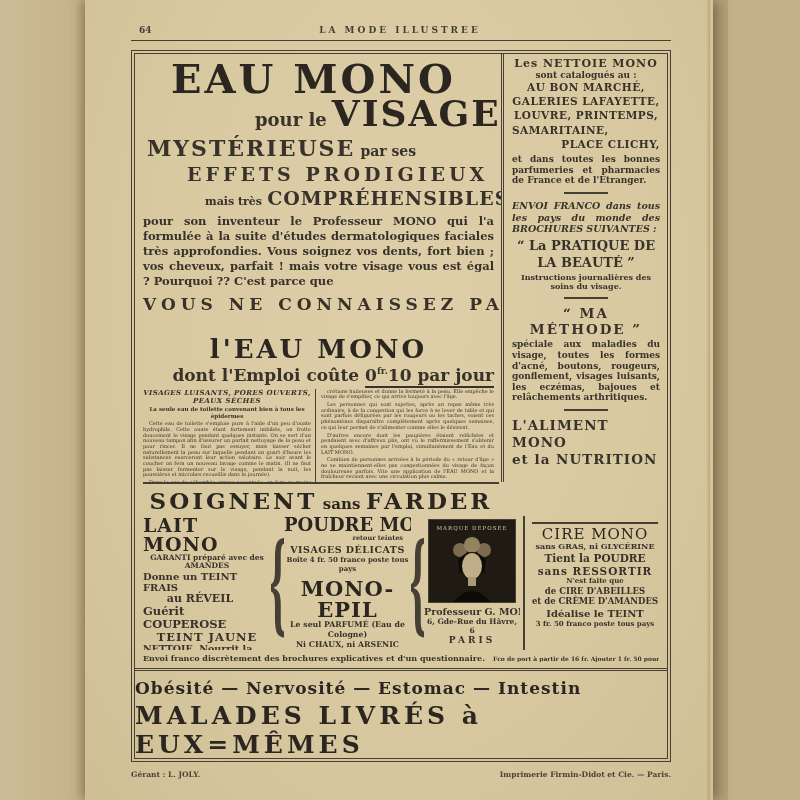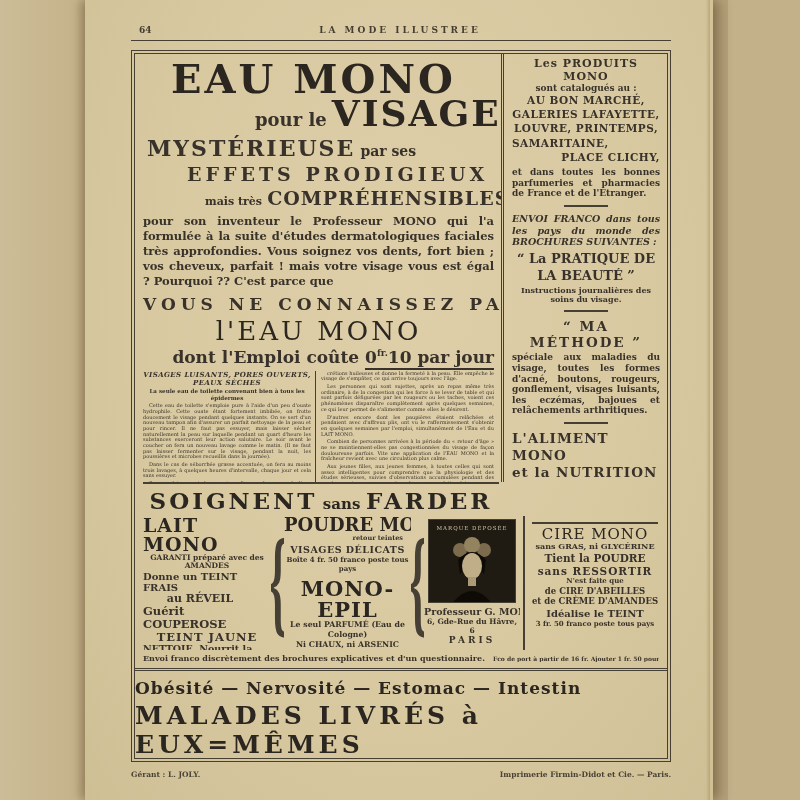--- a/index.html
+++ b/index.html
@@ -24,21 +24,21 @@
   .visage{font-size:36px;font-weight:bold;letter-spacing:2px;color:#2b2620;}
   .h-myst{margin:1px 0 0 4px;white-space:nowrap;}
   .myst-big{font-size:22px;font-weight:bold;letter-spacing:2px;}
   .myst-sm{font-size:14px;font-weight:bold;}
   .h-effets{font-size:19px;font-weight:bold;letter-spacing:4px;margin:2px 0 0 44px;}
   .h-compr{margin:2px 0 0 62px;white-space:nowrap;}
   .compr-sm{font-size:11px;font-weight:bold;}
   .compr-big{font-size:19px;font-weight:bold;letter-spacing:1px;}
   .intro{margin-top:5px;font-size:11.5px;font-weight:bold;text-align:justify;line-height:1.3;}
   .connaissez{margin-top:5px;text-align:center;font-size:17px;font-weight:bold;letter-spacing:5px;white-space:nowrap;}
-  .eaumono2{text-align:center;font-size:26px;font-weight:normal;letter-spacing:3px;margin-top:2px;color:#2b2620;}
+  .eaumono2{text-align:center;font-size:26px;font-weight:bold;letter-spacing:3px;margin-top:20px;color:#2b2620;}
   .emploi{text-align:right;font-size:17px;font-weight:bold;margin-top:1px;}
   .price-u{border-bottom:2px solid #38322a;padding-bottom:1px;}
   .price-u sup{font-size:9px;}
   .twocol{display:flex;margin-top:4px;font-size:5px;line-height:1.14;text-align:justify;height:116px;overflow:hidden;}
   .tcol-left{width:172px;padding-right:4px;box-sizing:border-box;overflow:hidden;}
   .tcol-right{flex:1;border-left:1px solid #463f33;padding-left:5px;overflow:hidden;}
   .tc-head{font-weight:bold;font-style:italic;text-align:center;font-size:7px;letter-spacing:.4px;line-height:1.2;}
   .tc-sub{font-weight:bold;text-align:center;font-size:5.6px;margin:1px 0 2px;}
   .twocol p{margin:0 0 2px;text-indent:6px;}
   
@@ -158,21 +158,21 @@
                 <p>crétions huileuses et donne la fermeté à la peau. Elle empêche le visage de s'empâter, ce qui arrive toujours avec l'âge.</p>
                 <p>Les personnes qui sont sujettes, après un repas même très ordinaire, à de la congestion qui les force à se lever de table et qui sont parfois défigurées par les rougeurs ou les taches, voient ces phénomènes disparaître complètement après quelques semaines, ce qui leur permet de s'alimenter comme elles le désirent.</p>
                 <p>D'autres encore dont les paupières étaient relâchées et pendaient avec d'affreux plis, ont vu le raffermissement s'obtenir en quelques semaines par l'emploi, simultanément de l'Eau et du LAIT MONO.</p>
                 <p>Combien de personnes arrivées à la période du « retour d'âge » ne se maintiennent-elles pas congestionnées du visage de façon douloureuse parfois. Vite une application de l'EAU MONO et la fraîcheur revient avec une circulation plus calme.</p>
                 <p>Aux jeunes filles, aux jeunes femmes, à toutes celles qui sont assez intelligentes pour comprendre que la physiologie et des études sérieuses, suivies d'observations accumulées pendant des années, ont pu amener à créer un produit sérieux, nous recommandons l'EAU MONO. Nous sommes persuadés qu'elles nous sauront gré.</p>
               </div>
             </div>
           </div>
 
           <div class="sidebar">
-            <div class="sb-intro1">Les PRODUITS MONO</div>
+            <div class="sb-intro1">Les NETTOIE MONO</div>
             <div class="sb-intro2">sont catalogués au :</div>
             <div class="sb-store st0">AU BON MARCHÉ,</div>
             <div class="sb-store st1">GALERIES LAFAYETTE,</div>
             <div class="sb-store st2">LOUVRE, PRINTEMPS,</div>
             <div class="sb-store st3">SAMARITAINE,</div>
             <div class="sb-store st4">PLACE CLICHY,</div>
             <div class="sb-note">et dans toutes les bonnes parfumeries et pharmacies de France et de l'Etranger.</div>
             <div class="sb-div"></div>
             <div class="sb-envoi">ENVOI FRANCO dans tous les pays du monde des BROCHURES SUIVANTES :</div>
             <div class="sb-b1title">“ La PRATIQUE DE LA BEAUTÉ ”</div>

